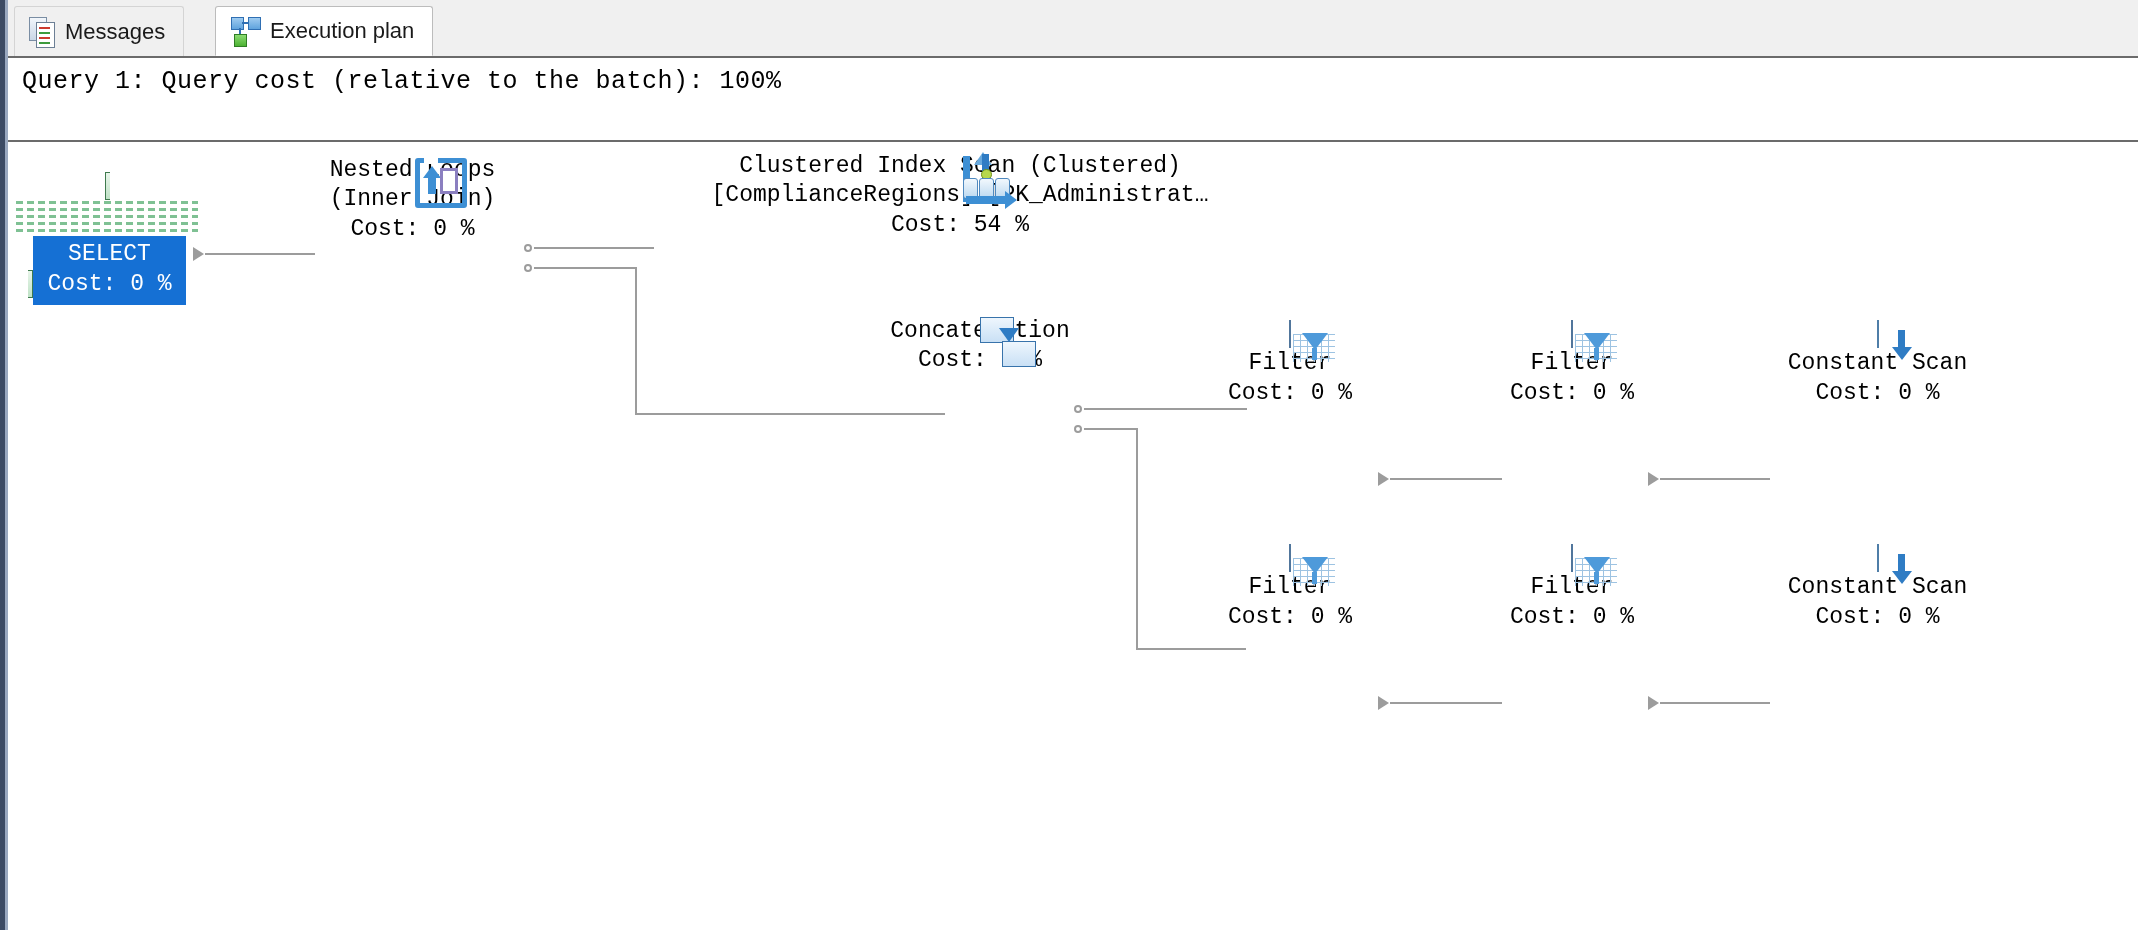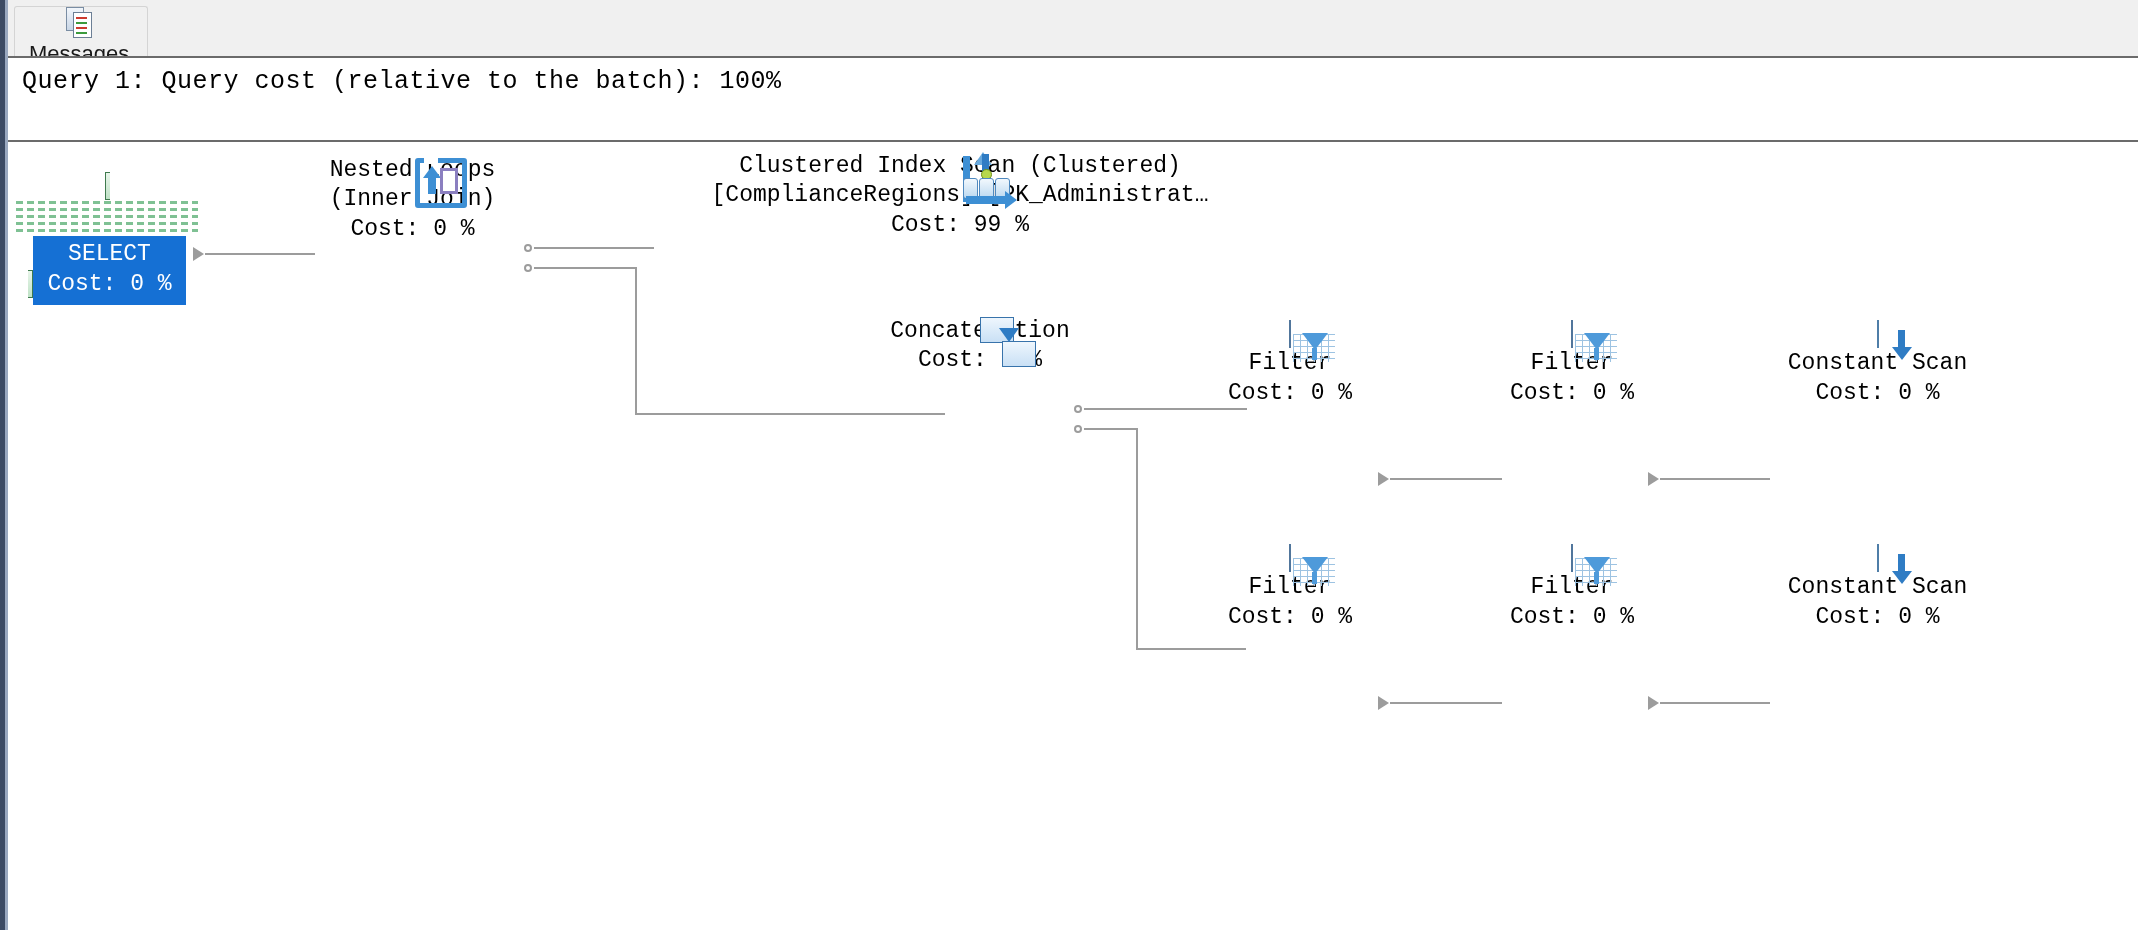--- a/index.html
+++ b/index.html
@@ -23,28 +23,27 @@
     height: 56px;
     background: #f0f0f0;
     box-sizing: border-box;
   }
   .tab {
     position: absolute;
     top: 6px;
     height: 50px;
     display: flex;
     align-items: center;
-    gap: 4px;
+    gap: 10px;
     padding: 0 18px 0 14px;
     box-sizing: border-box;
     font-size: 22px;
     color: #1a1a1a;
     border-top-left-radius: 3px;
     border-top-right-radius: 3px;
-    flex-direction: column;
   }
   .tab-inactive {
     left: 14px;
     background: #f0f0f0;
     border: 1px solid #d4d4d4;
     border-bottom: none;
   }
   .tab-active {
     left: 215px;
     background: #ffffff;
@@ -381,20 +380,30 @@
       <span class="sheet-back"></span>
       <span class="sheet-front"></span>
       <span class="ln" style="top:10px"></span>
       <span class="ln g" style="top:15px"></span>
       <span class="ln" style="top:20px"></span>
       <span class="ln g" style="top:25px"></span>
     </span>
     <span class="tab-label">Messages</span>
   </div>
 
+  <div class="tab tab-active">
+    <span class="ico-plan">
+      <span class="bx b1"></span>
+      <span class="bx b2"></span>
+      <span class="cn h"></span>
+      <span class="cn v"></span>
+      <span class="bx g1"></span>
+    </span>
+    <span class="tab-label">Execution plan</span>
+  </div>
 </div>
 
 <div class="query-header">
   <div class="query-line l1">Query 1: Query cost (relative to the batch): 100%</div>
 </div>
 
 <div class="canvas">
 
   <div class="conn h" style="left:205px; top:111px; width:110px;"></div>
   <div class="arrowhead" style="left:193px; top:105px; transform:scaleX(-1); border-right-color:#9c9c9c;"></div>
@@ -465,21 +474,21 @@
       <span class="fan"></span>
       <span class="spindle"></span>
       <span class="hub"></span>
       <span class="cyl c1"></span>
       <span class="cyl c2"></span>
       <span class="cyl c3"></span>
       <span class="bigarrow"></span>
     </span>
     <span class="caption">Clustered Index Scan (Clustered)</span>
     <span class="caption">[ComplianceRegions].[PK_Administrat…</span>
-    <span class="caption">Cost: 99 %</span>
+    <span class="caption">Cost: 54 %</span>
   </div>
 
   <div class="node" style="left:855px; top:175px; width:250px;">
     <span class="glyph g-concat">
       <span class="tb t1"><span class="hd"></span><span class="rw"></span><span class="rw"></span><span class="rw"></span></span>
       <span class="dnarrow"></span>
       <span class="tb t2"><span class="hd"></span><span class="rw"></span><span class="rw"></span><span class="rw"></span></span>
     </span>
     <span class="caption">Concatenation</span>
     <span class="caption">Cost: 0 %</span>

